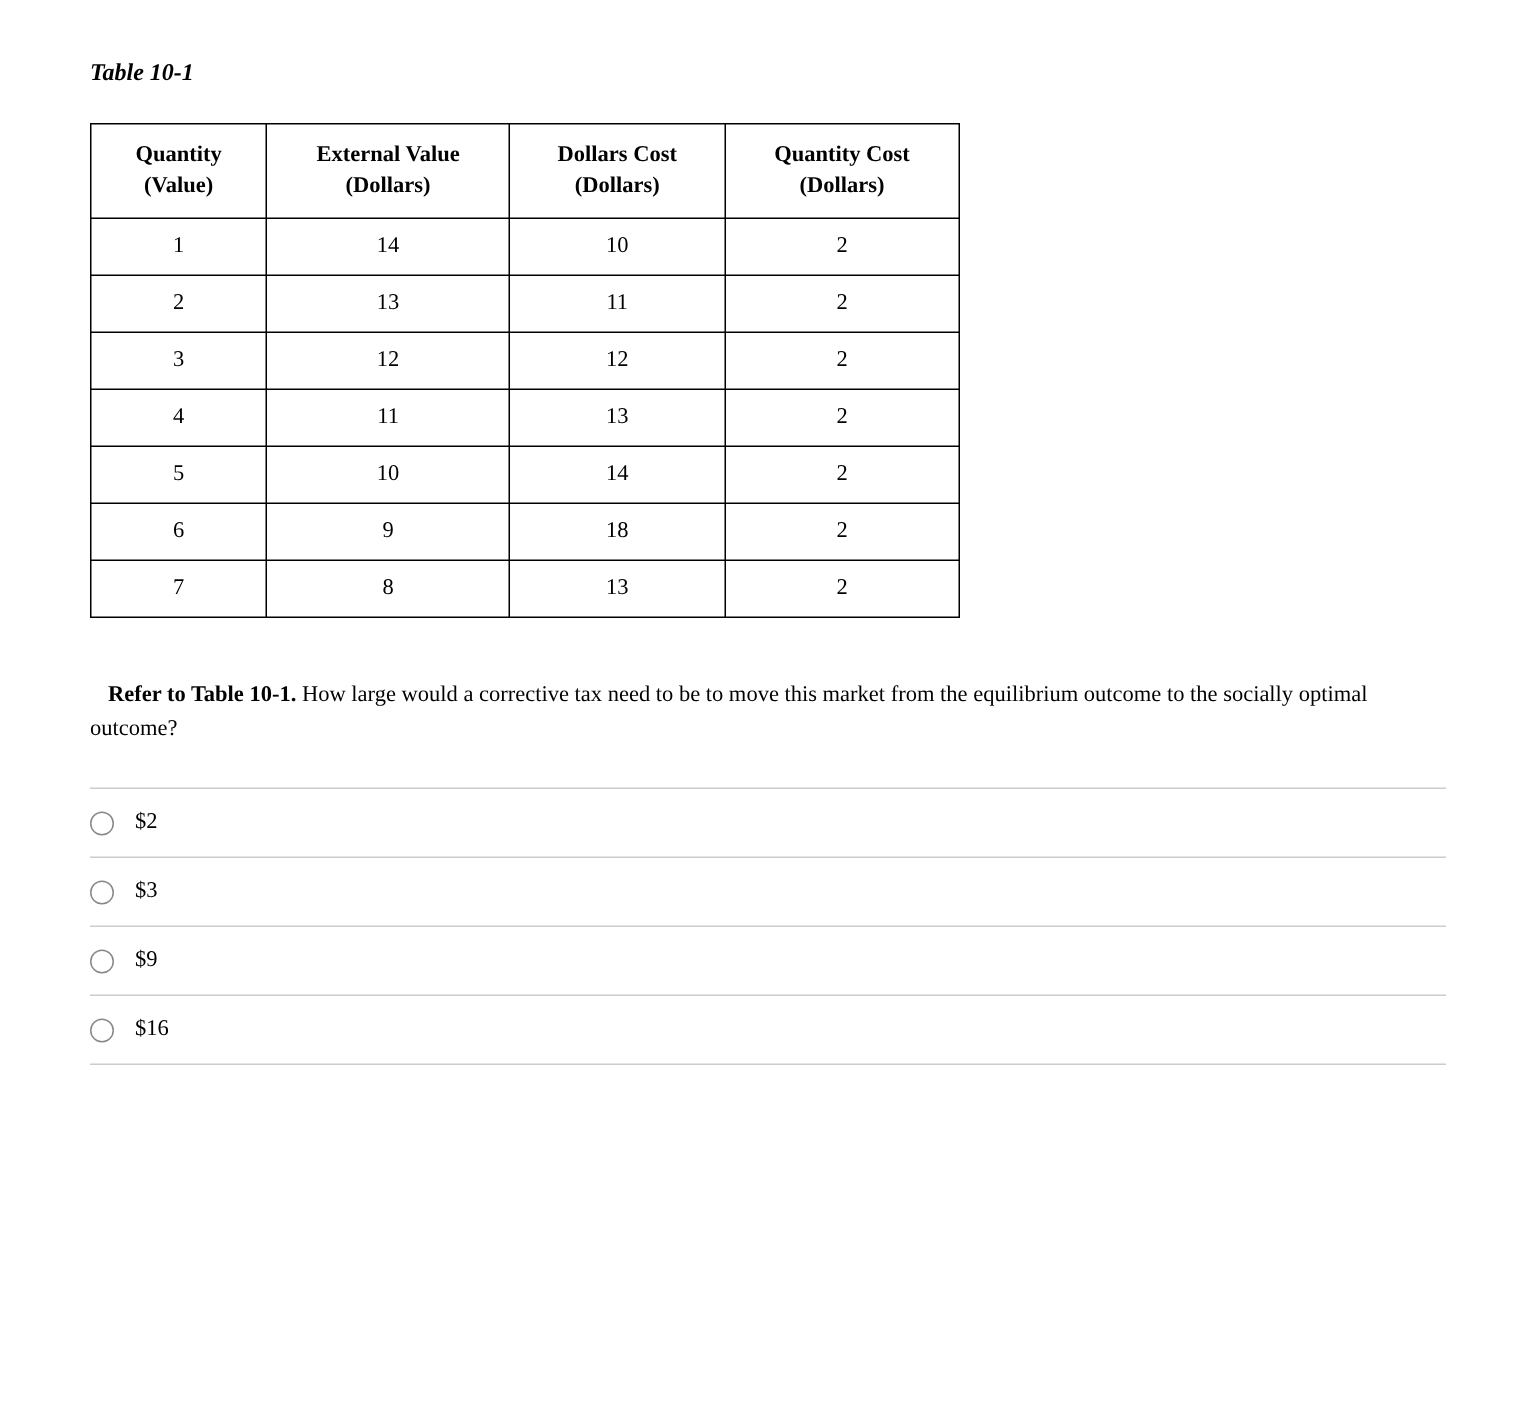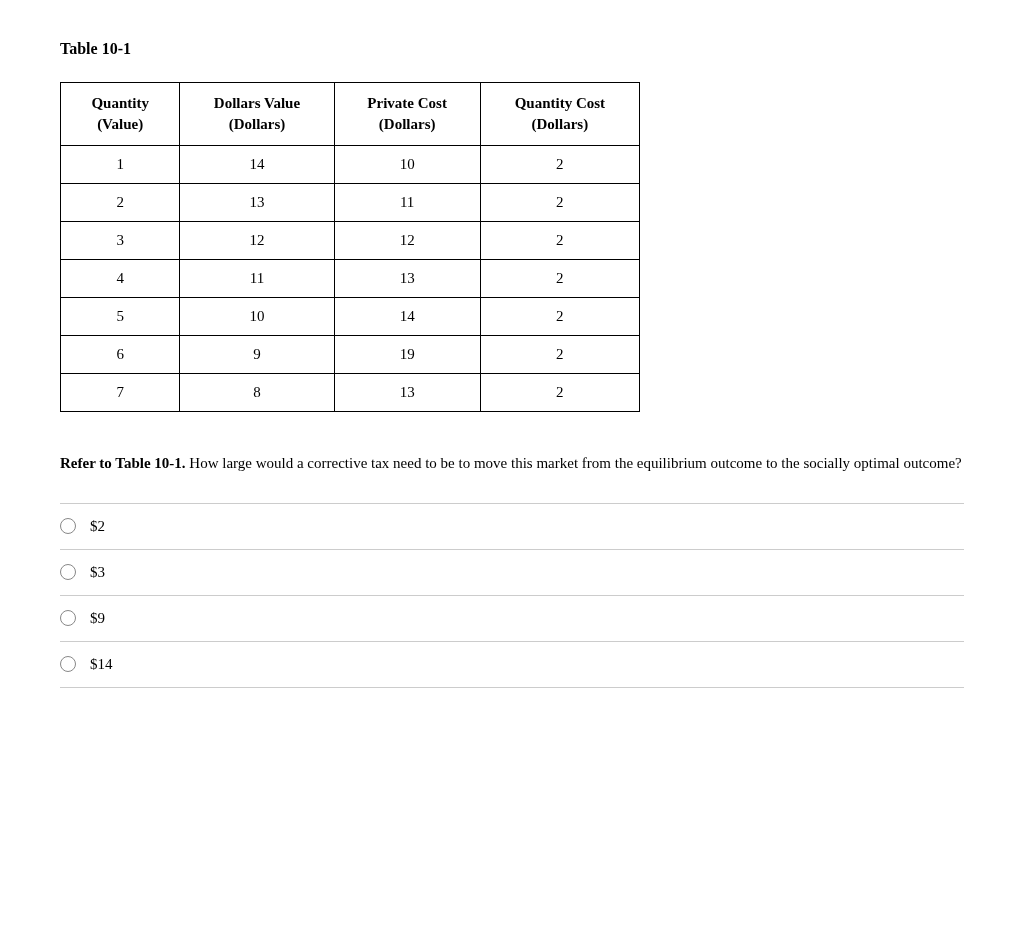--- a/index.html
+++ b/index.html
@@ -10,20 +10,21 @@
 
     body {
       background: #ffffff;
       font-family: 'Times New Roman', Times, serif;
       font-size: 16px;
       color: #000000;
       padding: 40px 60px;
     }
 
     .table-label {
+      font-style: italic;
       font-weight: bold;
       font-size: 16px;
       margin-bottom: 24px;
     }
 
     .data-table {
       border-collapse: collapse;
       margin-bottom: 40px;
       min-width: 580px;
     }
@@ -48,20 +49,21 @@
     }
 
     .question-block {
       margin-bottom: 28px;
       font-size: 15px;
       line-height: 1.5;
     }
 
     .question-block .bold-ref {
       font-weight: bold;
+      margin-left: 12px;
     }
 
     .options-list {
       list-style: none;
       margin-top: 10px;
     }
 
     .option-item {
       display: flex;
       align-items: center;
@@ -96,25 +98,25 @@
 <div class="table-label">Table 10-1</div>
 
 <table class="data-table">
   <thead>
     <tr>
       <th>
         <span>Quantity</span><br>
         <span>(Value)</span>
       </th>
       <th>
-        <span>Dollars Value</span><br>
+        <span>External Value</span><br>
         <span>(Dollars)</span>
       </th>
       <th>
-        <span>Private Cost</span><br>
+        <span>Dollars Cost</span><br>
         <span>(Dollars)</span>
       </th>
       <th>
         <span>Quantity Cost</span><br>
         <span>(Dollars)</span>
       </th>
     </tr>
   </thead>
   <tbody id="table-body">
   <tr>
@@ -143,21 +145,21 @@
       </tr>
       <tr>
         <td>5</td>
         <td>10</td>
         <td>14</td>
         <td>2</td>
       </tr>
       <tr>
         <td>6</td>
         <td>9</td>
-        <td>19</td>
+        <td>18</td>
         <td>2</td>
       </tr>
       <tr>
         <td>7</td>
         <td>8</td>
         <td>13</td>
         <td>2</td>
       </tr>
     </tbody>
 </table>
@@ -174,15 +176,15 @@
     <li class="option-item">
       <span class="option-radio"></span>
       <span class="option-label">$3</span>
     </li>
     <li class="option-item">
       <span class="option-radio"></span>
       <span class="option-label">$9</span>
     </li>
     <li class="option-item">
       <span class="option-radio"></span>
-      <span class="option-label">$14</span>
+      <span class="option-label">$16</span>
     </li>
   </ul>
 
 </body></html>

